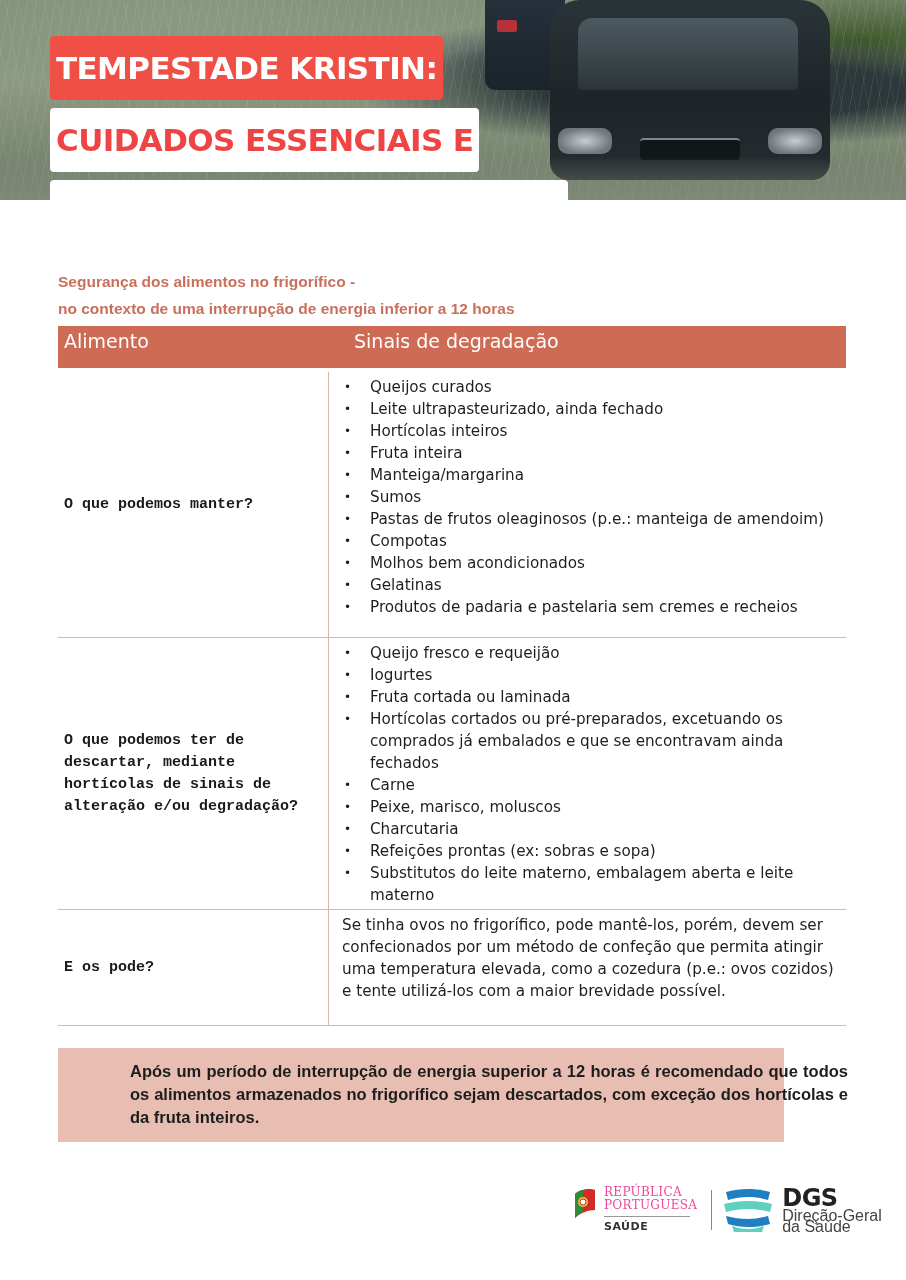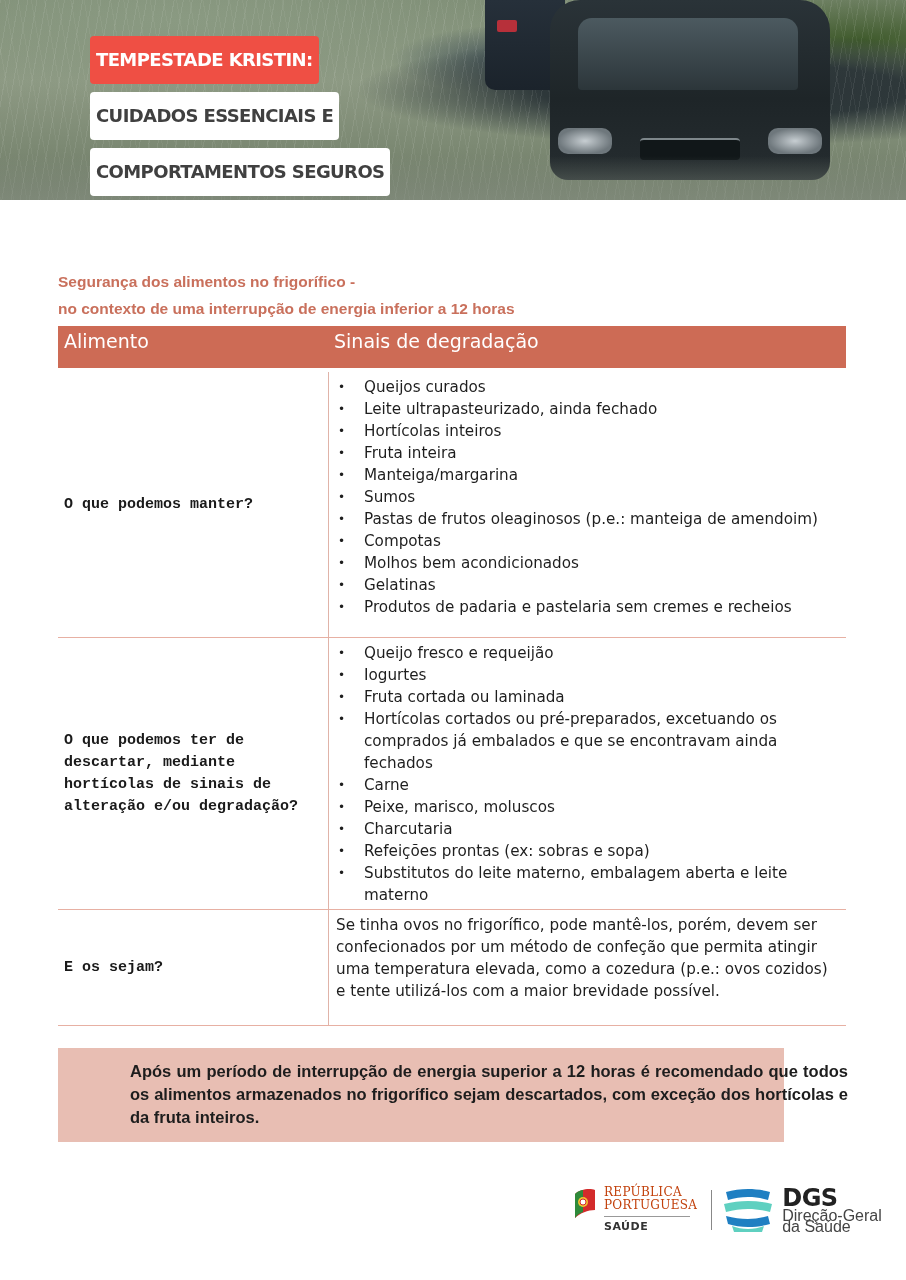--- a/index.html
+++ b/index.html
@@ -51,50 +51,50 @@
   .hero .car2 .tail { position: absolute; left: 12px; top: 20px; width: 20px; height: 12px; background: #b7303a; border-radius: 2px; }
   .hero .water {
     position: absolute; left: 0; bottom: 0; width: 906px; height: 44px;
     background: linear-gradient(180deg, rgba(120,135,120,0.0), rgba(140,150,135,0.55));
   }
 
   .title-block { position: absolute; left: 50px; top: 36px; }
   .title-line {
     display: block; width: max-content;
     font-family: "DejaVu Sans", sans-serif; font-weight: bold;
-    font-size: 18px; line-height: 32px; letter-spacing: -0.6px;
-    padding: 8px 6px; margin-bottom: 8px; border-radius: 4px; margin-left: 40px;
+    font-size: 31px; line-height: 32px; letter-spacing: -0.6px;
+    padding: 16px 6px; margin-bottom: 8px; border-radius: 4px;
   }
   .title-line.red { background: #ef4f44; color: #ffffff; }
-  .title-line.white { background: #ffffff; color: #404040; }
+  .title-line.white { background: #ffffff; color: #ef4444; }
 
   
   .section-title {
     position: absolute; left: 58px; top: 268px;
     font-family: "Liberation Sans", sans-serif; font-size: 15.5px; line-height: 27px;
     color: #c9705c; font-weight: bold;
   }
 
   
   .table { position: absolute; left: 58px; top: 326px; width: 788px; }
   .thead {
     display: flex; height: 42px; background: #cd6b55; color: #ffffff;
-    font-family: "DejaVu Sans", sans-serif; font-size: 19px; font-weight: normal;
+    font-family: "DejaVu Sans", sans-serif; font-size: 19px; font-weight: normal; gap: 20px;
   }
   .thead .c1 { width: 270px; padding: 4px 0 0 6px; }
   .thead .c2 { flex: 1; padding: 4px 0 0 6px; }
 
   .row { display: flex; border-bottom: 1.5px solid #e7b0a3; }
   .row .label {
     width: 270px; display: flex; align-items: center; padding-left: 6px;
     font-family: Liberation Mono, monospace; font-weight: bold; font-size: 15px; line-height: 22px;
     color: #1a1a1a;
   }
   .row .content {
-    flex: 1; border-left: 1.5px solid #e0b3a8; padding: 4px 8px 2px 7px;
+    flex: 1; border-left: 1.5px solid #e0b3a8; padding: 4px 8px 2px 13px;
     font-family: "DejaVu Sans", sans-serif; font-size: 15.2px; line-height: 22px; color: #1e1e1e;
   }
   .row ul { list-style: none; }
   .row li { position: relative; padding-left: 28px; }
   .row li::before { content: "•"; position: absolute; left: 2px; top: 0; font-size: 12px; }
   .row.r1 { height: 270px; padding-top: 4px; }
   .row.r2 { height: 272px; }
   .row.r3 { height: 116px; }
   .row.r3 .content { line-height: 22px; padding-top: 4px; }
 
@@ -107,21 +107,21 @@
     width: 718px; font-family: "Liberation Sans", sans-serif; font-weight: bold;
     font-size: 16.5px; line-height: 23px; color: #1d1d1d; text-align: justify;
   }
 
   
   .footer { position: absolute; left: 572px; top: 1186px; height: 50px; display: flex; align-items: flex-start; }
   .rp { display: flex; align-items: flex-start; }
   .rp .flag { width: 24px; height: 30px; position: relative; margin-top: 2px; }
   .rp .text { margin-left: 8px; }
   .rp .name {
-    font-family: "DejaVu Serif", serif; font-size: 12px; line-height: 13px; color: #c2410c; letter-spacing: 0.3px;
+    font-family: "DejaVu Serif", serif; font-size: 12px; line-height: 13px; color: #ec4899; letter-spacing: 0.3px;
   }
   .rp .rule { width: 86px; border-top: 1px solid #999; margin-top: 4px; }
   .rp .sub { font-family: "DejaVu Sans", sans-serif; font-size: 11px; font-weight: bold; color: #333; margin-top: 3px; letter-spacing: 0.5px; }
   .divider { width: 1px; height: 40px; background: #888; margin: 4px 10px 0 14px; }
   .dgs { display: flex; align-items: flex-start; }
   .dgs .mark { width: 52px; height: 46px; }
   .dgs .txt { margin-left: 8px; }
   .dgs .big { font-family: "DejaVu Sans", sans-serif; font-weight: bold; font-size: 24px; line-height: 24px; color: #222; letter-spacing: -0.5px; }
   .dgs .small { font-family: "Liberation Sans", sans-serif; font-size: 16px; line-height: 11px; color: #444; }
 </style>
@@ -188,21 +188,21 @@
         <li>Carne</li>
         <li>Peixe, marisco, moluscos</li>
         <li>Charcutaria</li>
         <li>Refeições prontas (ex: sobras e sopa)</li>
         <li>Substitutos do leite materno, embalagem aberta e leite materno</li>
       </ul>
     </div>
   </div>
 
   <div class="row r3">
-    <div class="label">E os sejam?</div>
+    <div class="label">E os pode?</div>
     <div class="content">Se tinha ovos no frigorífico, pode mantê-los, porém, devem ser confecionados por um método de confeção que permita atingir uma temperatura elevada, como a cozedura (p.e.: ovos cozidos) e tente utilizá-los com a maior brevidade possível.</div>
   </div>
 </div>
 
 <div class="note">
   <p>Após um período de interrupção de energia superior a 12 horas é recomendado que todos os alimentos armazenados no frigorífico sejam descartados, com exceção dos hortícolas e da fruta inteiros.</p>
 </div>
 
 <div class="footer">
   <div class="rp">

